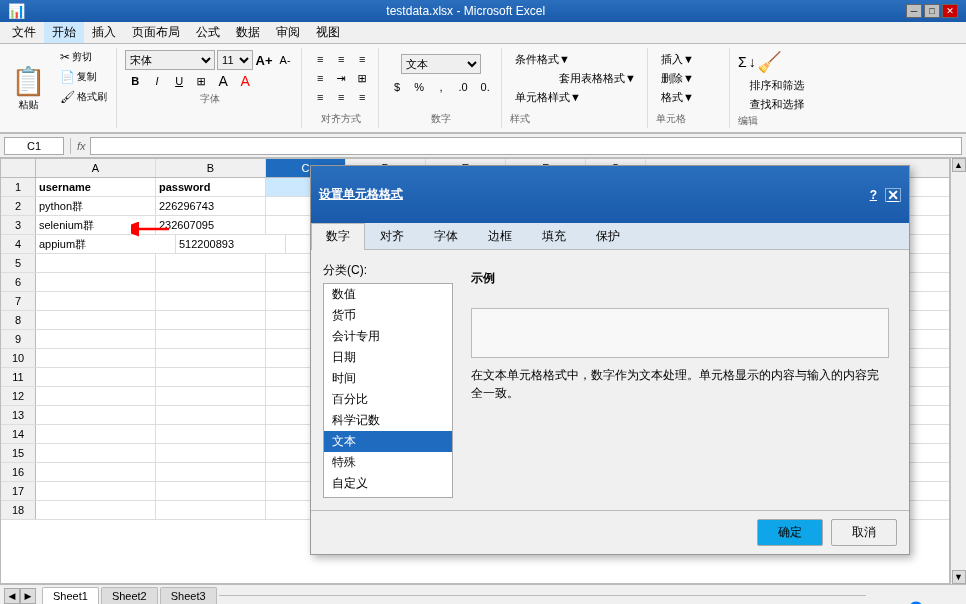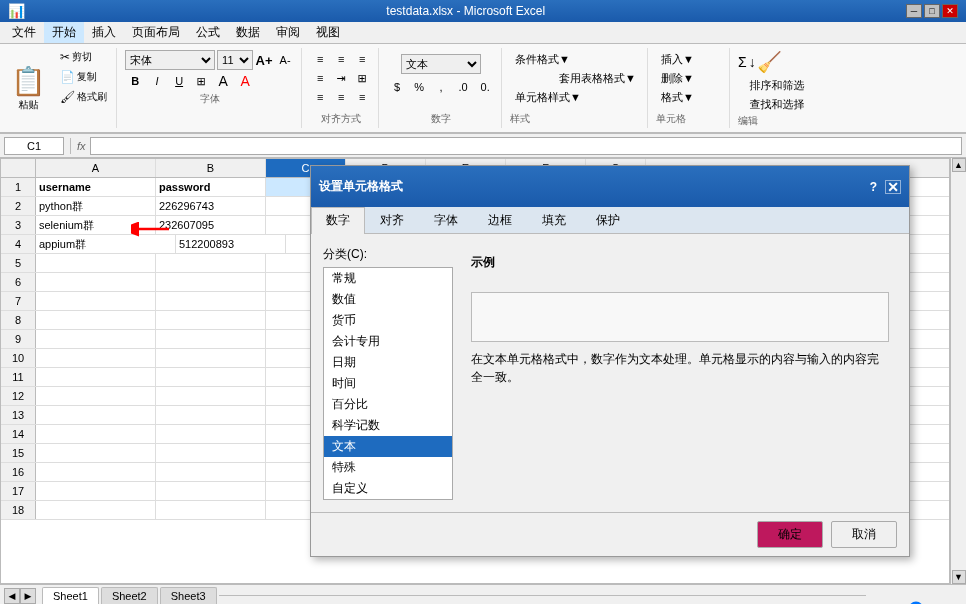--- a/index.html
+++ b/index.html
@@ -48,39 +48,39 @@
     .row-header { width: 35px; min-width: 35px; background: #f0f0f0; border-right: 1px solid #bbb; display: flex; align-items: center; justify-content: center; font-size: 11px; color: #000; height: 18px; flex-shrink: 0; }
     .cell { height: 18px; border-right: 1px solid #ddd; font-size: 11px; padding: 0 3px; display: flex; align-items: center; flex-shrink: 0; overflow: hidden; white-space: nowrap; }
     .cell.header-row { font-weight: bold; }
     .sheet-tabs { display: flex; align-items: center; height: 22px; background: #f0f0f0; border-top: 1px solid #bbb; padding-left: 4px; gap: 2px; }
     .sheet-tab { padding: 2px 10px; border: 1px solid #bbb; border-bottom: none; background: #ddd; font-size: 11px; cursor: pointer; border-radius: 2px 2px 0 0; }
     .sheet-tab.active { background: white; border-bottom-color: white; }
 
     
     .dialog-overlay { position: fixed; top: 0; left: 0; width: 966px; height: 604px; pointer-events: none; }
     .dialog { position: absolute; top: 165px; left: 310px; width: 600px; background: #f0f0f0; border: 1px solid #999; box-shadow: 3px 3px 8px rgba(0,0,0,0.3); pointer-events: all; }
-    .dialog-titlebar { background: linear-gradient(to bottom, #2a6fbd, #1a5aab); color: white; padding: 12px 8px; display: flex; justify-content: space-between; align-items: center; font-size: 12px; font-weight: bold; }
+    .dialog-titlebar { background: linear-gradient(to bottom, #2a6fbd, #1a5aab); color: white; padding: 20px 8px; display: flex; justify-content: space-between; align-items: center; font-size: 12px; font-weight: bold; text-decoration: underline; }
     .dialog-close { color: white; cursor: pointer; font-size: 14px; font-weight: bold; border: 1px solid rgba(255,255,255,0.5); width: 16px; height: 14px; display: flex; align-items: center; justify-content: center; }
     .dialog-help { color: white; cursor: pointer; font-size: 12px; margin-right: 4px; }
     .dialog-tabs { display: flex; background: #dce6f0; border-bottom: 1px solid #bbb; }
     .dialog-tab { padding: 4px 14px; font-size: 12px; cursor: pointer; border: 1px solid transparent; border-bottom: none; color: #000; }
     .dialog-tab.active { background: #f0f0f0; border-color: #bbb; border-bottom-color: #f0f0f0; margin-bottom: -1px; z-index: 1; }
     .dialog-body { display: flex; padding: 12px; gap: 10px; min-height: 260px; }
     .dialog-list-section { display: flex; flex-direction: column; min-width: 130px; }
     .dialog-list-label { font-size: 12px; margin-bottom: 4px; }
     .dialog-list { border: 1px solid #aaa; background: white; flex: 1; overflow-y: auto; min-height: 200px; }
     .dialog-list-item { padding: 2px 8px; font-size: 12px; cursor: pointer; }
     .dialog-list-item.selected { background: #1e6bbf; color: white; }
     .dialog-preview { flex: 1; padding: 8px; }
     .dialog-preview-label { font-size: 12px; font-weight: bold; margin-bottom: 21px; }
     .dialog-preview-box { border: 1px solid #bbb; padding: 8px; background: #f8f8f8; margin-bottom: 8px; font-size: 12px; height: 50px; display: flex; align-items: center; }
     .dialog-description { font-size: 12px; line-height: 1.5; color: #000; }
     .dialog-footer { display: flex; justify-content: flex-end; gap: 8px; padding: 8px 12px; border-top: 1px solid #bbb; }
     .dialog-btn { padding: 4px 20px; font-size: 12px; border: 1px solid #aaa; background: #f0f0f0; cursor: pointer; border-radius: 2px; }
-    .dialog-btn.primary { background: #be185d; }
+    .dialog-btn.primary { background: #0ea5e9; }
   </style>
 </head>
 <body>
 
 <div class="title-bar">
   <div style="display:flex;align-items:center;gap:4px;">
     <span style="font-size:14px;">📊</span>
   </div>
   <div class="title-bar-title">testdata.xlsx - Microsoft Excel</div>
   <div class="title-bar-controls">
@@ -468,21 +468,20 @@
       <div class="dialog-tab">对齐</div>
       <div class="dialog-tab">字体</div>
       <div class="dialog-tab">边框</div>
       <div class="dialog-tab">填充</div>
       <div class="dialog-tab">保护</div>
     </div>
     <div class="dialog-body">
       <div class="dialog-list-section">
         <div class="dialog-list-label">分类(C):</div>
         <div class="dialog-list" id="category-list">
-            <div class="dialog-list-item">常规</div>
             <div class="dialog-list-item">数值</div>
             <div class="dialog-list-item">货币</div>
             <div class="dialog-list-item">会计专用</div>
             <div class="dialog-list-item">日期</div>
             <div class="dialog-list-item">时间</div>
             <div class="dialog-list-item">百分比</div>
             <div class="dialog-list-item">科学记数</div>
             <div class="dialog-list-item selected">文本</div>
             <div class="dialog-list-item">特殊</div>
             <div class="dialog-list-item">自定义</div>

